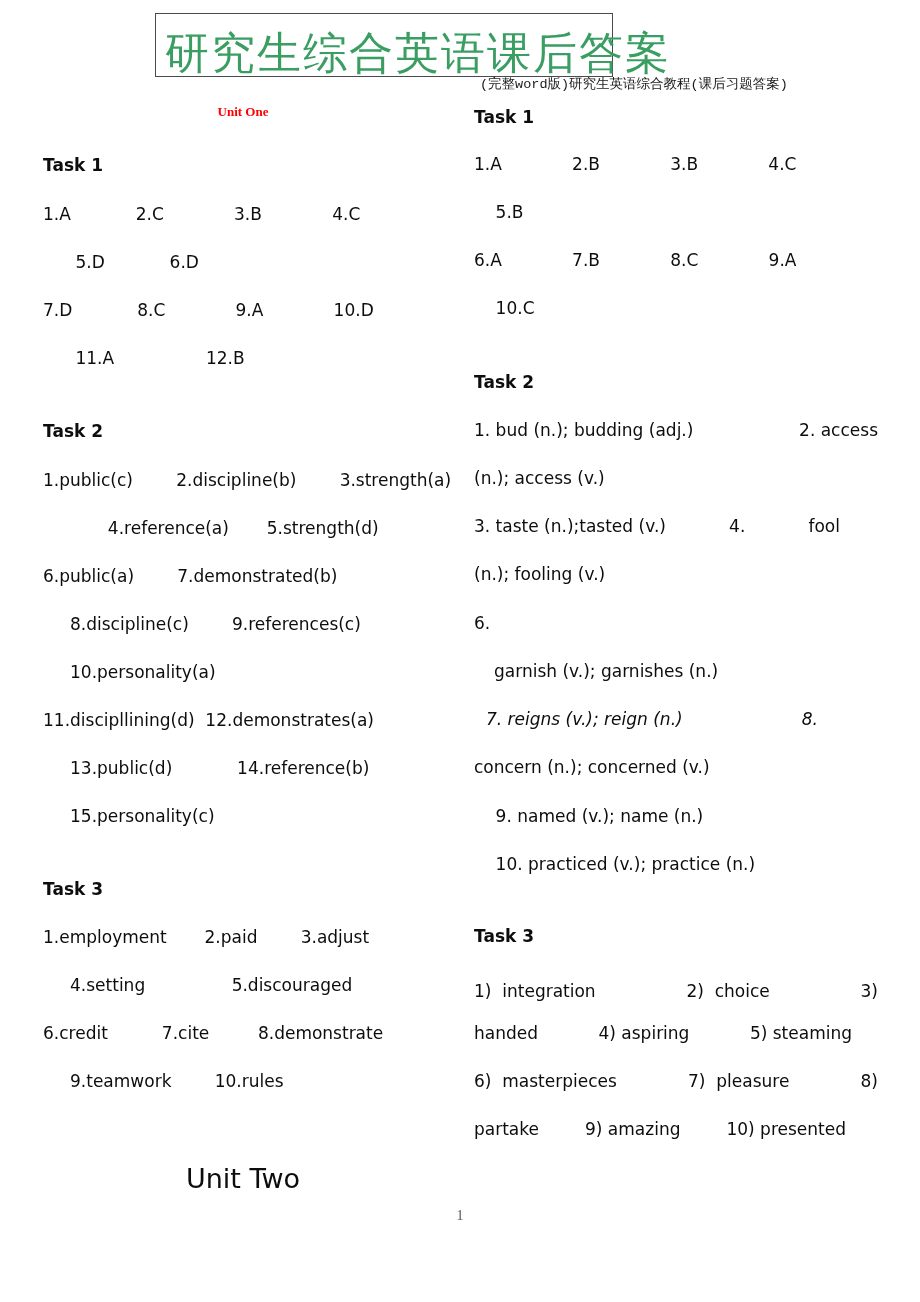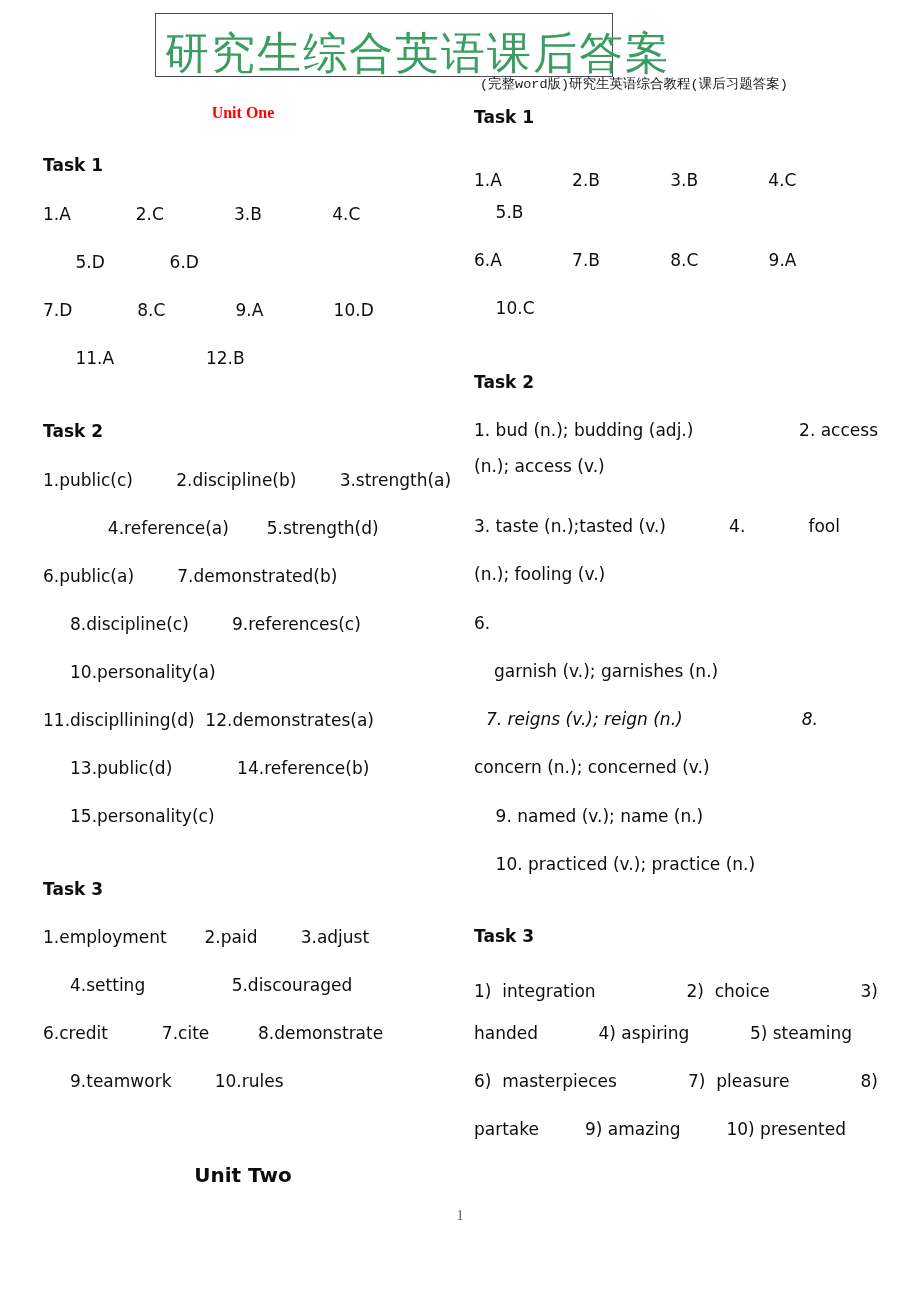--- a/index.html
+++ b/index.html
@@ -65,32 +65,32 @@
   }
 
   .unit-heading-red {
     position: absolute;
     left: 0;
     top: 104px;
     width: 400px;
     text-align: center;
     font-family: "Liberation Serif", serif;
     font-weight: bold;
-    font-size: 16px;
+    font-size: 13px;
     color: #ff0000;
   }
   #unit-two-heading {
     position: absolute;
     left: 43px;
     top: 1163px;
     width: 400px;
     text-align: center;
     font-family: "DejaVu Sans", sans-serif;
-    font-weight: bold;
-    font-size: 20px;
+    font-weight: normal;
+    font-size: 27px;
     color: #0d0d0d;
   }
 
   .task-heading {
     position: absolute;
     font-family: "DejaVu Sans", sans-serif;
     font-weight: bold;
     font-size: 17px;
     color: #0d0d0d;
     white-space: nowrap;
@@ -154,32 +154,32 @@
   <div class="ans-line" style="top:975px;left:0;">     4.setting                5.discouraged</div>
   <div class="ans-line" style="top:1023px;left:0;">6.credit          7.cite         8.demonstrate</div>
   <div class="ans-line" style="top:1071px;left:0;">     9.teamwork        10.rules</div>
 </div>
 
 <div id="unit-two-heading">Unit Two</div>
 
 <div id="right-column" class="column">
 
   <div class="task-heading" style="top:107px;left:0;">Task 1</div>
-  <div class="ans-line" style="top:170px;left:0;">1.A             2.B             3.B             4.C</div>
+  <div class="ans-line" style="top:154px;left:0;">1.A             2.B             3.B             4.C</div>
   <div class="ans-line" style="top:202px;left:0;">    5.B</div>
   <div class="ans-line" style="top:250px;left:0;">6.A             7.B             8.C             9.A</div>
   <div class="ans-line" style="top:298px;left:0;">    10.C</div>
 
   <div class="task-heading" style="top:372px;left:0;">Task 2</div>
 
   <div class="ans-line justified" style="top:420px;left:0;">
     <span>1. bud (n.); budding (adj.)</span>
     <span>2. access</span>
   </div>
-  <div class="ans-line" style="top:456px;left:0;">(n.); access (v.)</div>
+  <div class="ans-line" style="top:468px;left:0;">(n.); access (v.)</div>
 
   <div class="ans-line justified" style="top:516px;left:0;">
     <span>3. taste (n.);tasted (v.)</span>
     <span>4.</span>
     <span style="margin-right:38px;">fool</span>
   </div>
   <div class="ans-line" style="top:564px;left:0;">(n.); fooling (v.)</div>
 
   <div class="ans-line justified" style="top:613px;left:0;">
     <span style="margin-right:60px;">6.</span>

